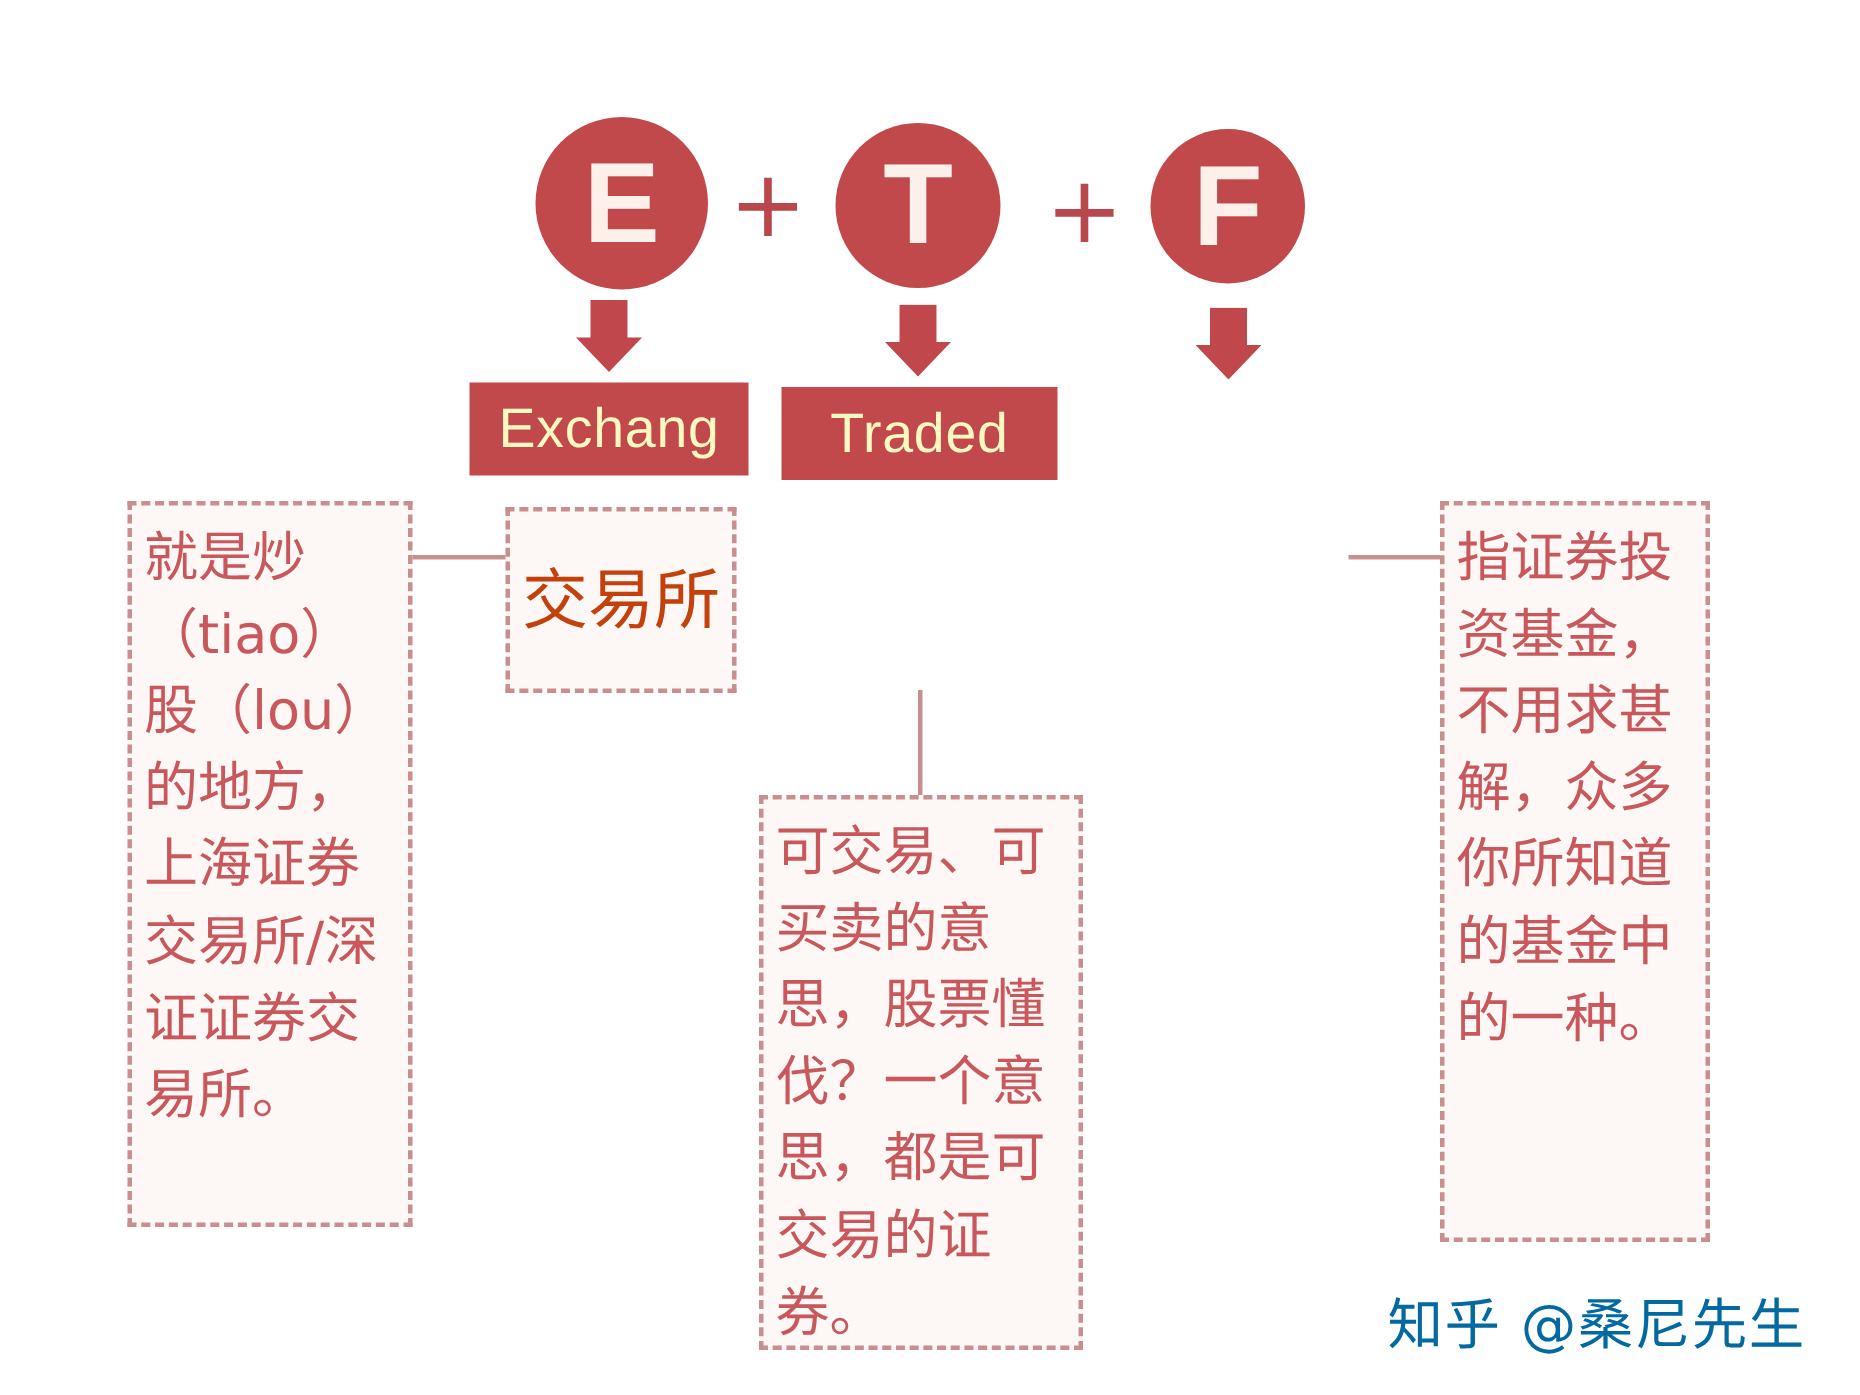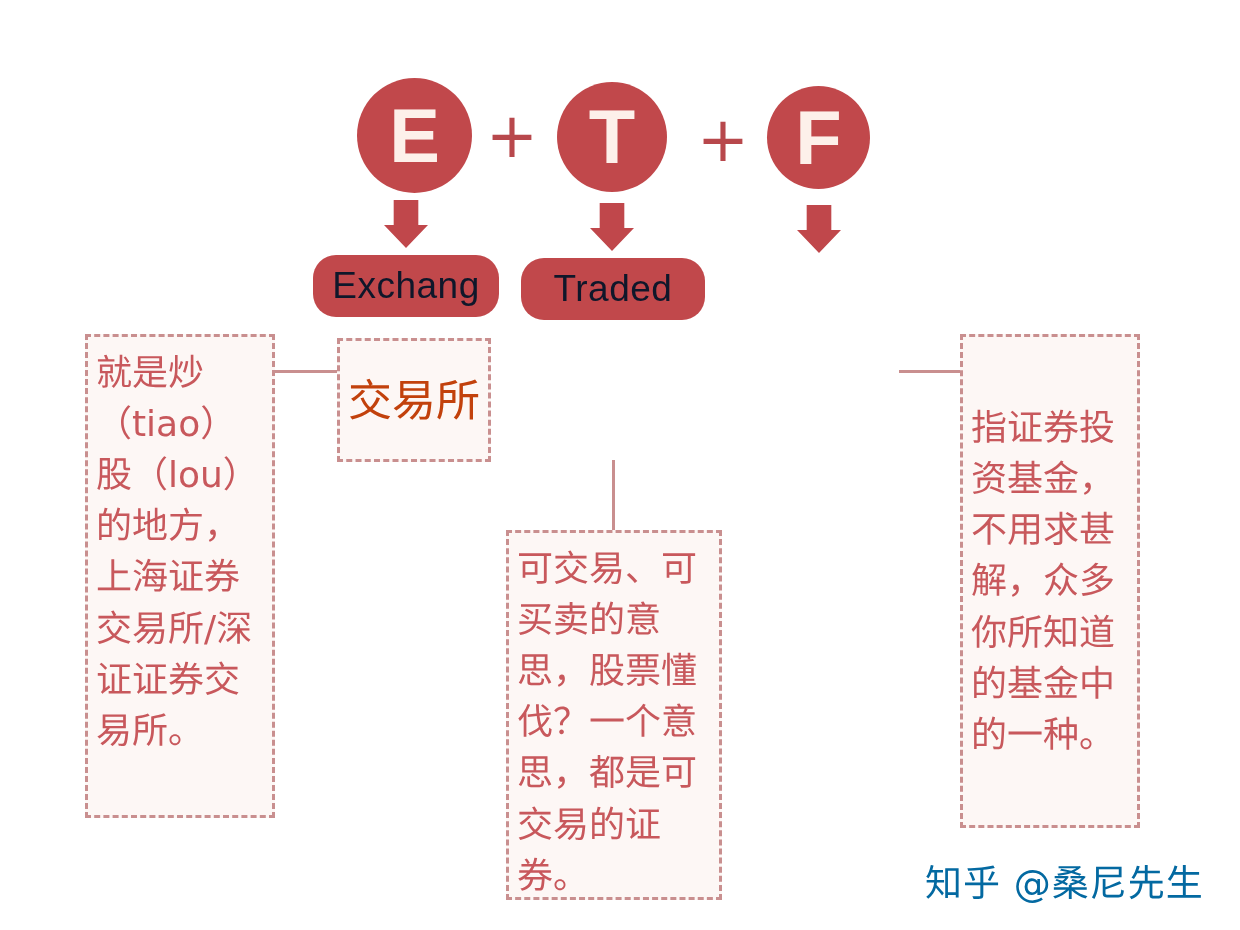--- a/index.html
+++ b/index.html
@@ -54,29 +54,28 @@
     background: #c0474b;
     clip-path: polygon(
       22% 0%, 78% 0%, 78% 52%, 100% 52%,
       50% 100%, 0% 52%, 22% 52%);
   }
 
   
   .eng-bar {
     position: absolute;
     background: #c1484b;
-    color: #0f172a;
+    color: #fef9c3;
     display: flex;
     align-items: center;
     justify-content: center;
     font-size: 37px;
     font-weight: 400;
     letter-spacing: 0.5px;
     font-family: "Liberation Sans", "DejaVu Sans", sans-serif;
-    border-radius: 23px;
   }
 
   
   .dashed-box {
     position: absolute;
     border: 3px dashed #c98f8f;
     background: #fdf7f5;
     box-sizing: border-box;
     color: #c4565a;
     display: flex;
@@ -162,19 +161,19 @@
 
 
   <div class="dashed-box" style="left:506px; top:530px; width:216px; height:370px; align-items:flex-start;">
     <div class="cn-para">可交易、可买卖的意思，股票懂伐？一个意思，都是可交易的证券。</div>
   </div>
 
   <div class="dashed-box" style="left:85px; top:334px; width:190px; height:484px; align-items:flex-start;">
     <div class="cn-para">就是炒（tiao）股（lou）的地方，上海证券交易所/深证证券交易所。</div>
   </div>
 
-  <div class="dashed-box" style="left:960px; top:334px; width:180px; height:494px; align-items:center;">
+  <div class="dashed-box" style="left:960px; top:334px; width:180px; height:494px; align-items:flex-start;">
     <div class="cn-para">指证券投资基金，不用求甚解，众多你所知道的基金中的一种。</div>
   </div>
 
   <div class="watermark" style="left:925px; top:853px;">知乎 @桑尼先生</div>
 
 </div>
 
 </body></html>

